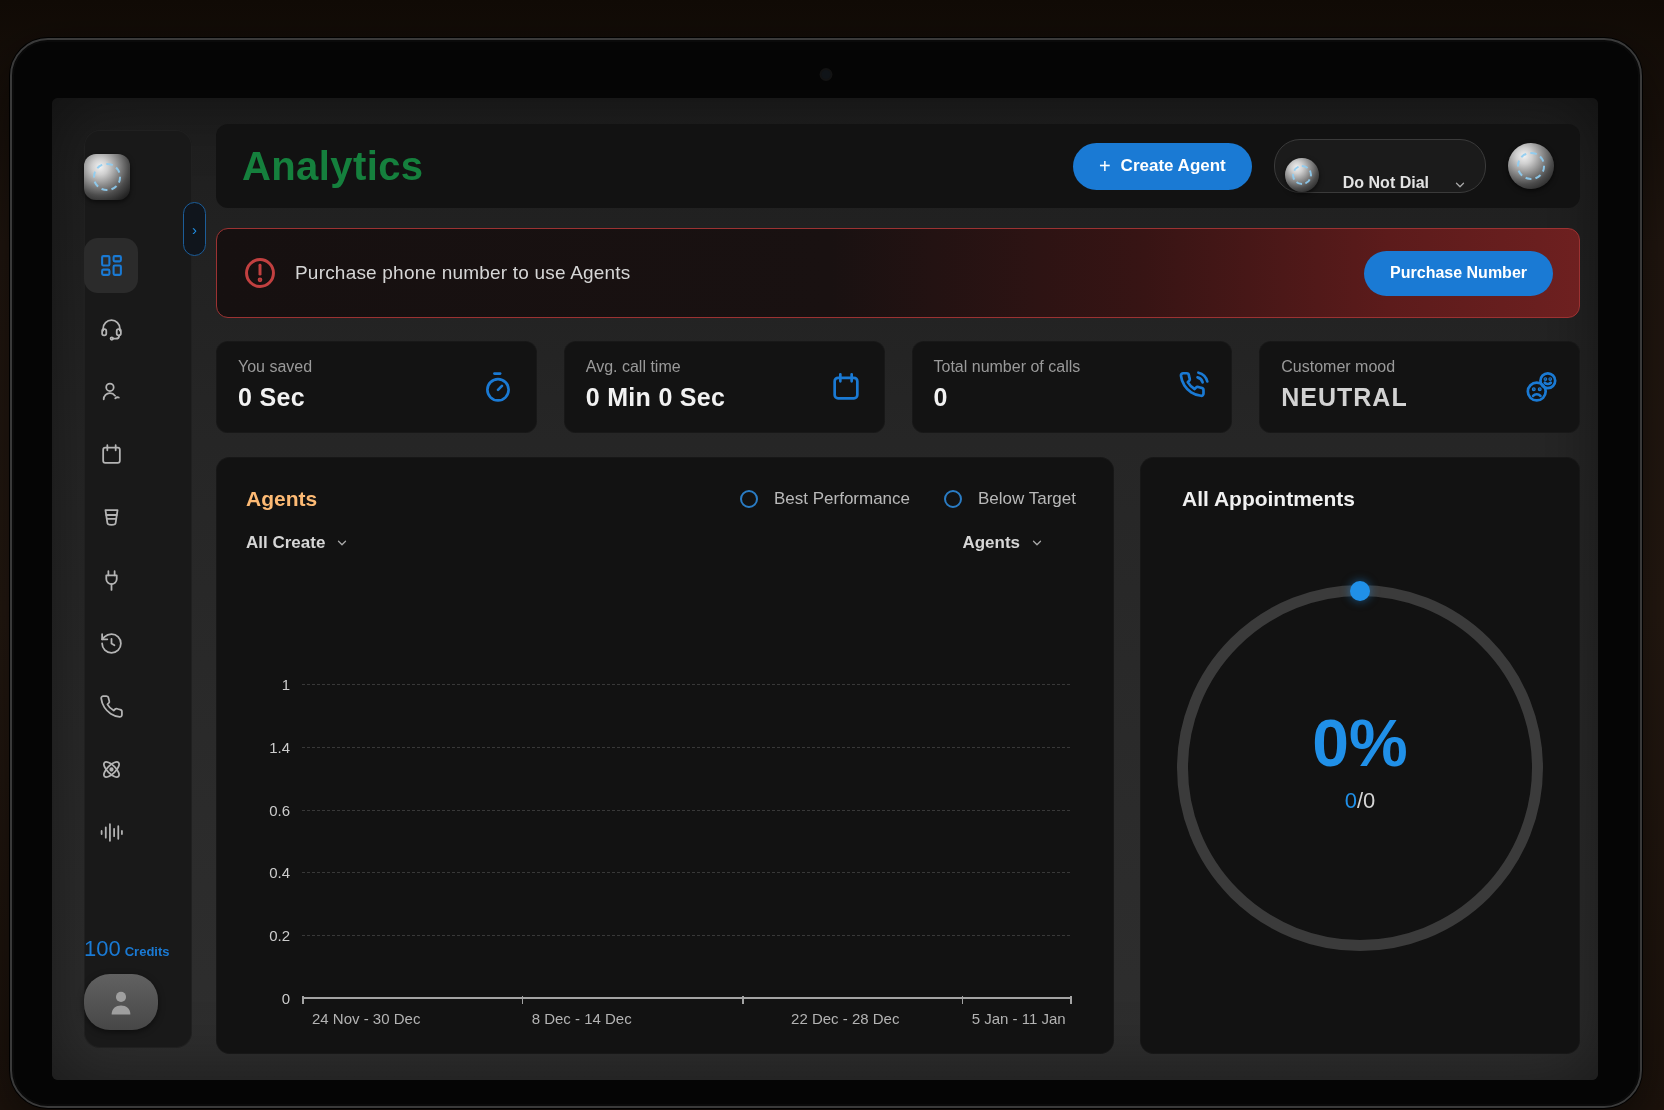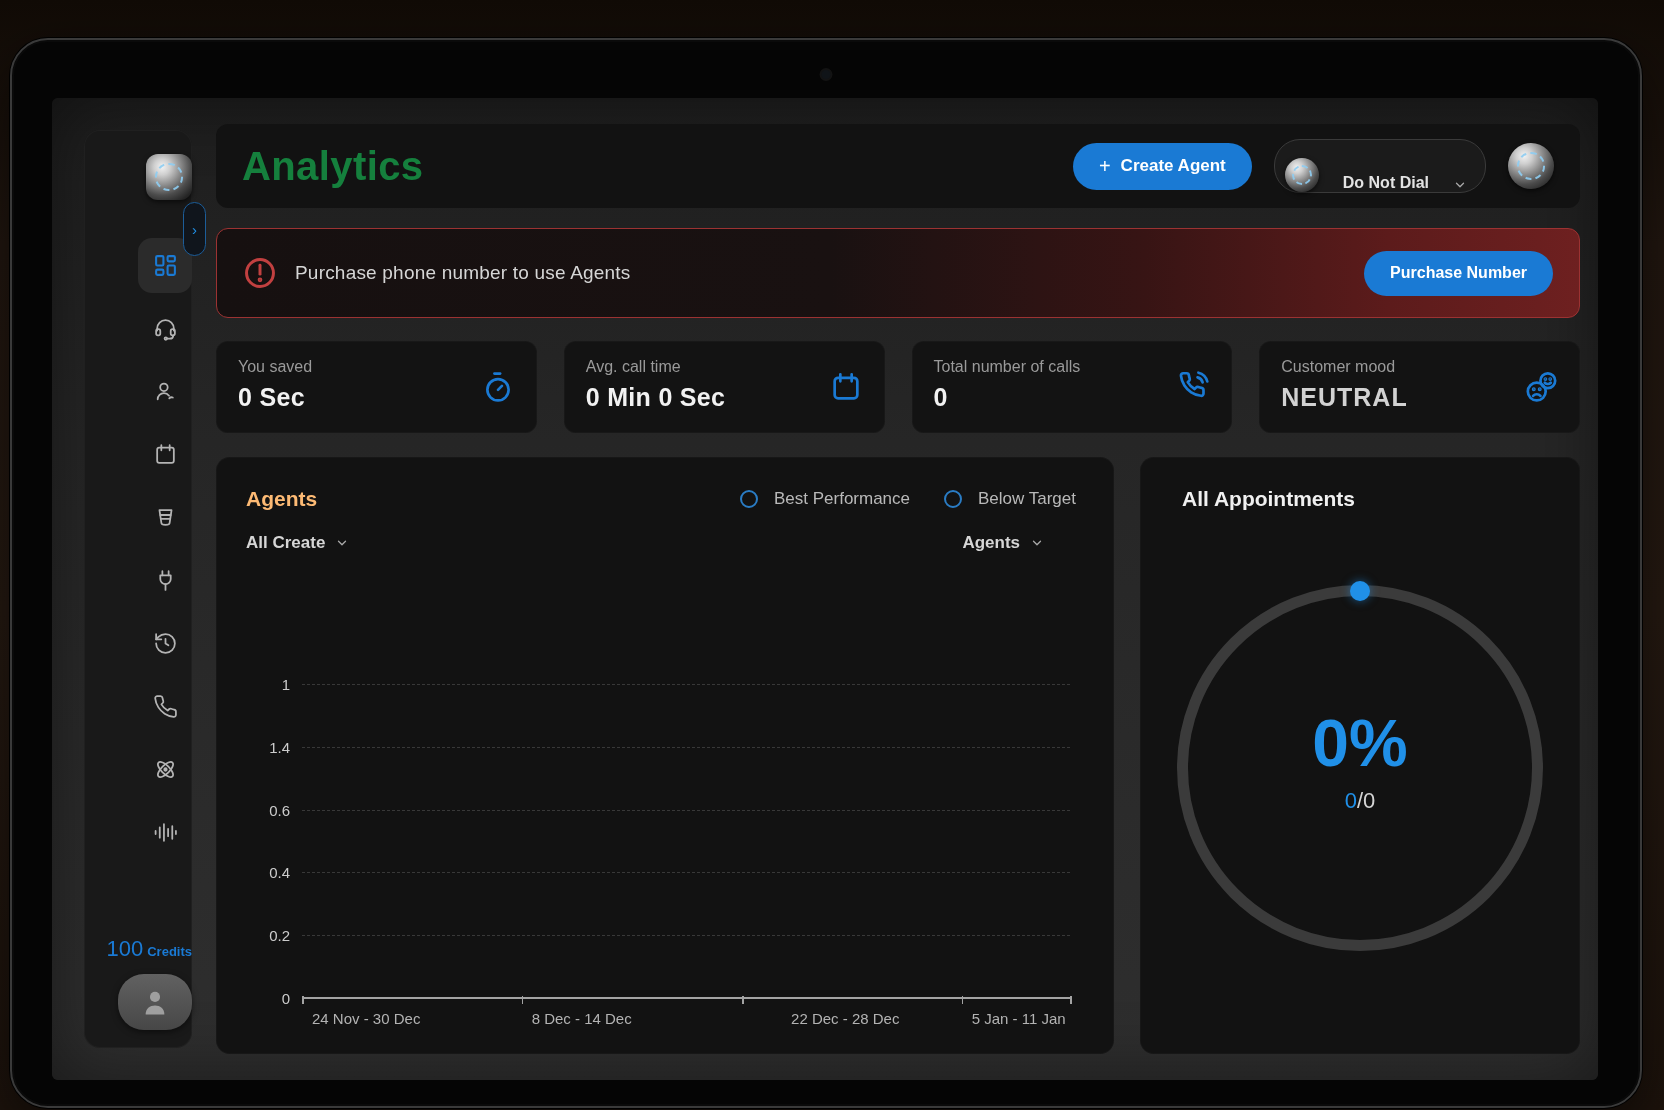--- a/index.html
+++ b/index.html
@@ -12,21 +12,21 @@
     background:#050505;border:2px solid #3a3a3a;
     box-shadow:0 0 0 1px #000, inset 0 0 0 2px #0a0a0a, 0 20px 60px rgba(0,0,0,.6);}
   .camera{position:absolute;left:50%;top:30px;transform:translateX(-50%);width:9px;height:9px;border-radius:50%;
     background:#101418;box-shadow:0 0 0 2px rgba(255,255,255,.06);}
   .screen{position:absolute;left:40px;top:58px;width:1546px;height:982px;border-radius:6px;
     background:linear-gradient(180deg,#1e1e1e 0%,#262626 35%,#2c2c2c 80%,#2e2e2e 100%);
     box-shadow:inset 0 0 70px rgba(0,0,0,.45);overflow:hidden;}
   
   .sidebar{position:absolute;left:32px;top:32px;width:108px;height:918px;border-radius:16px;
     background:#191919;box-shadow:inset 0 0 0 1px rgba(255,255,255,.03);
-    display:flex;flex-direction:column;align-items:flex-end;}
+    display:flex;flex-direction:column;align-items:flex-start;}
   .brand-sq{width:46px;height:46px;border-radius:12px;margin-top:24px;position:relative;cursor:pointer;
     background:radial-gradient(circle at 35% 28%,#f2f2f2 0%,#cfcfcf 18%,#909090 40%,#4c4c4c 64%,#262626 85%,#151515 100%);
     box-shadow:0 2px 5px rgba(0,0,0,.6);}
   .brand-sq::after,.metal::after{content:"";position:absolute;inset:20%;border-radius:50%;
     border:2px dashed #8ecdf2;opacity:.9;}
   .metal{border-radius:50%;position:relative;
     background:radial-gradient(circle at 35% 28%,#f2f2f2 0%,#cfcfcf 18%,#909090 40%,#4c4c4c 64%,#262626 85%,#151515 100%);
     box-shadow:0 2px 5px rgba(0,0,0,.6);}
   .nav{display:flex;flex-direction:column;align-items:center;gap:8px;margin-top:38px;}
   .nav-item{width:54px;height:55px;display:flex;align-items:center;justify-content:center;border-radius:14px;cursor:pointer;}

